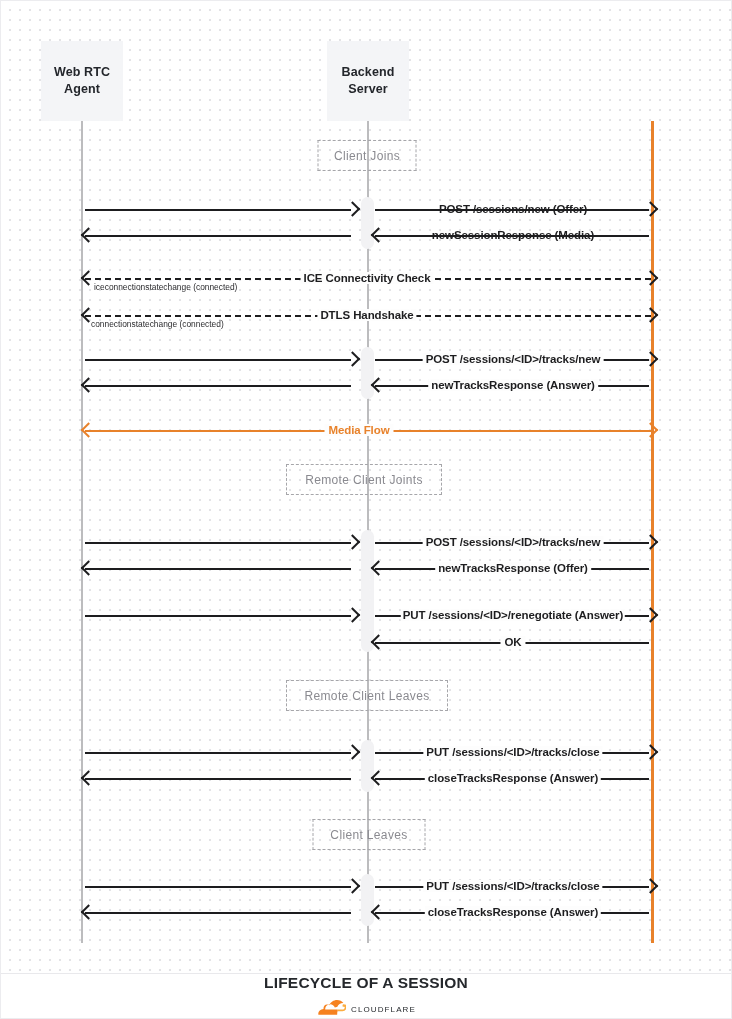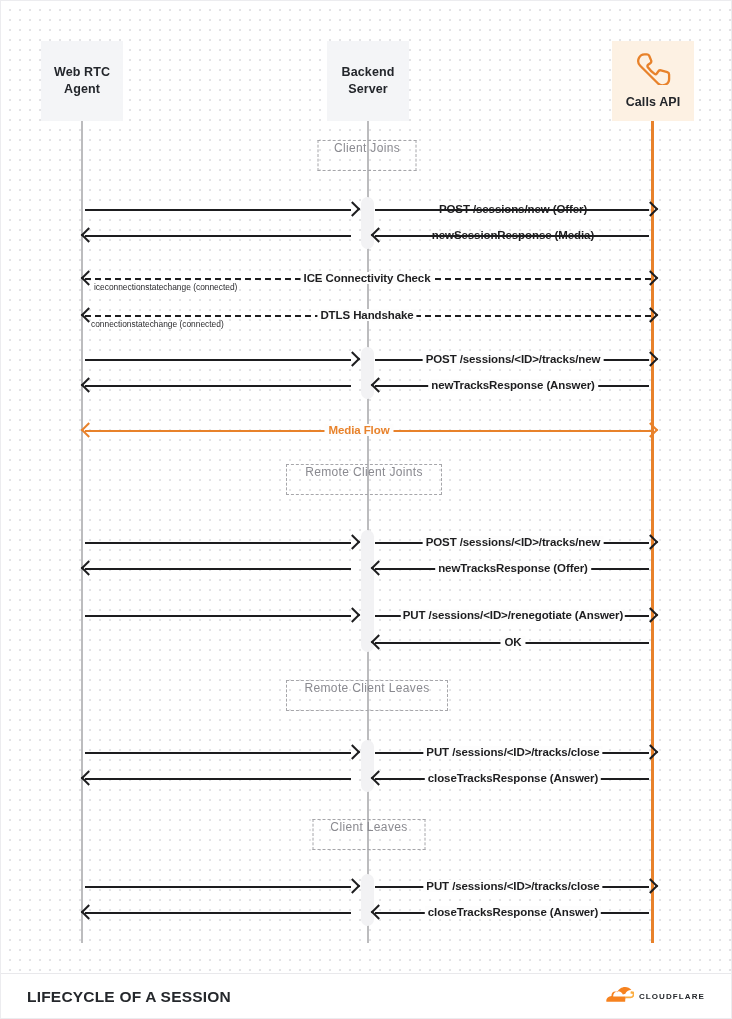--- a/index.html
+++ b/index.html
@@ -103,20 +103,21 @@
   
   .note{
     position:absolute;
     transform:translateX(-50%);
     border:1.5px dashed #a6a6aa;
     color:#8a8a90;
     font-size:12px;
     font-weight:normal;
     letter-spacing:.35px;
     display:flex;
+    align-items:center;
     justify-content:center;
     box-sizing:border-box;
     background:transparent;
   }
 
   
   .footer-rule{
     position:absolute;
     left:0; right:0;
     height:1px;
@@ -124,31 +125,32 @@
   }
   .footer{
     position:absolute;
     left:0; right:0;
     background:#ffffff;
     display:flex;
     align-items:center;
     justify-content:space-between;
     padding:0 26px;
     box-sizing:border-box;
+    flex-direction:column;
   }
   .footer-title{
     font-size:15.5px;
     font-weight:bold;
     color:#25282c;
     letter-spacing:.2px;
   }
   .cf-logo{ display:flex; align-items:center; gap:5px; }
   .cf-word{
     font-size:8px;
-    font-weight:bold;
+    font-weight:normal;
     letter-spacing:1.1px;
     color:#25282c;
   }
 </style>
 </head>
 <body>
 
 <div id="page">
 
   <div class="actor-box plain" style="left:40px; top:40px; width:82px; height:80px;">
@@ -158,30 +160,20 @@
     </div>
   </div>
 
   <div class="actor-box plain" style="left:326px; top:40px; width:82px; height:80px;">
     <div class="actor-label">
       <span>Backend</span>
       <span>Server</span>
     </div>
   </div>
 
-  <div class="actor-box api" style="left:611px; top:40px; width:82px; height:80px;">
-    <span class="phone-ico">
-      <svg width="38" height="34" viewBox="0 0 38 34" fill="none">
-        <path d="M10.6 3.4c-2.6 0-4.9 1.6-5.9 4.1-1 2.5-.4 5.3 1.5 7.2l17.6 17.6c1.9 1.9 4.7 2.5 7.2 1.5 2.5-1 4.1-3.3 4.1-5.9v-4.3c0-1.1-.7-2.1-1.8-2.4l-6.3-1.8c-1-.3-2 .1-2.6.9l-1.6 2.2c-.5.7-1.5.9-2.2.4-2.7-1.9-5-4.2-6.9-6.9-.5-.7-.3-1.7.4-2.2l2.2-1.6c.8-.6 1.2-1.6.9-2.6L15.4 5.2c-.3-1.1-1.3-1.8-2.4-1.8h-2.4z" stroke="#e8822b" stroke-width="2.3" stroke-linejoin="round" fill="none"></path>
-      </svg>
-    </span>
-    <div class="actor-label">
-      <span>Calls API</span>
-    </div>
-  </div>
 
   <div class="lifeline" style="left:80px; top:120px; height:822px;"></div>
   <div class="lifeline" style="left:366px; top:120px; height:822px;"></div>
   <div class="lifeline orange" style="left:650px; top:120px; height:822px;"></div>
 
   <div class="activation" style="left:360px; top:196px;  height:52px;"></div>
   <div class="activation" style="left:360px; top:346px;  height:52px;"></div>
   <div class="activation" style="left:360px; top:529px;  height:122px;"></div>
   <div class="activation" style="left:360px; top:739px;  height:52px;"></div>
   <div class="activation" style="left:360px; top:873px;  height:52px;"></div>

